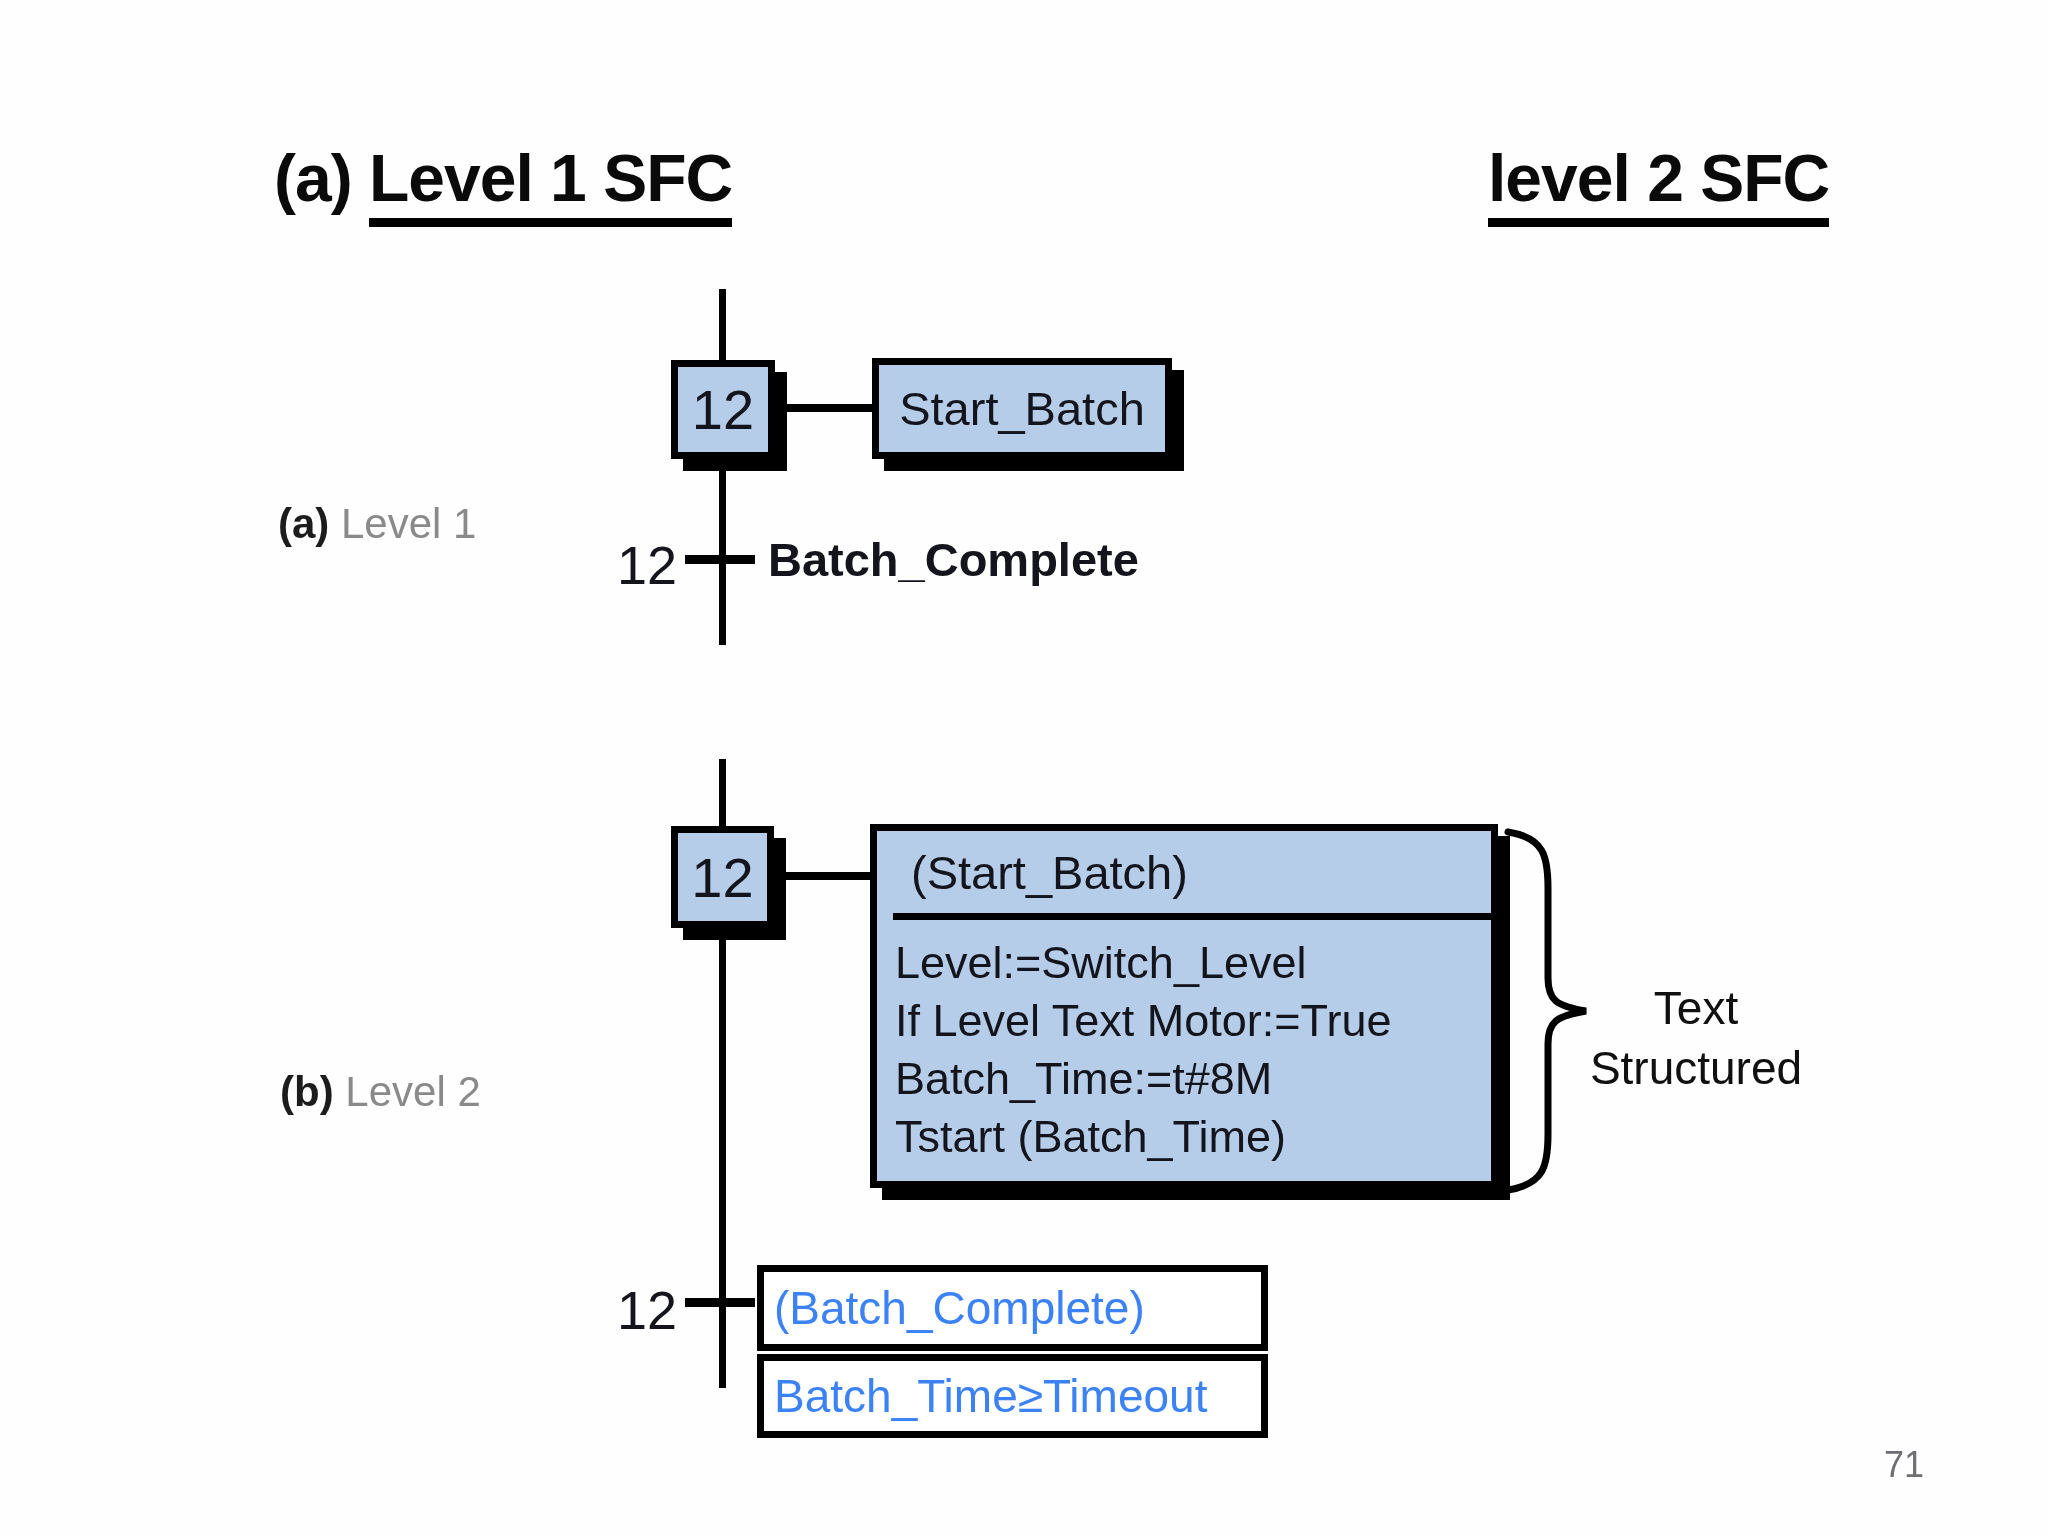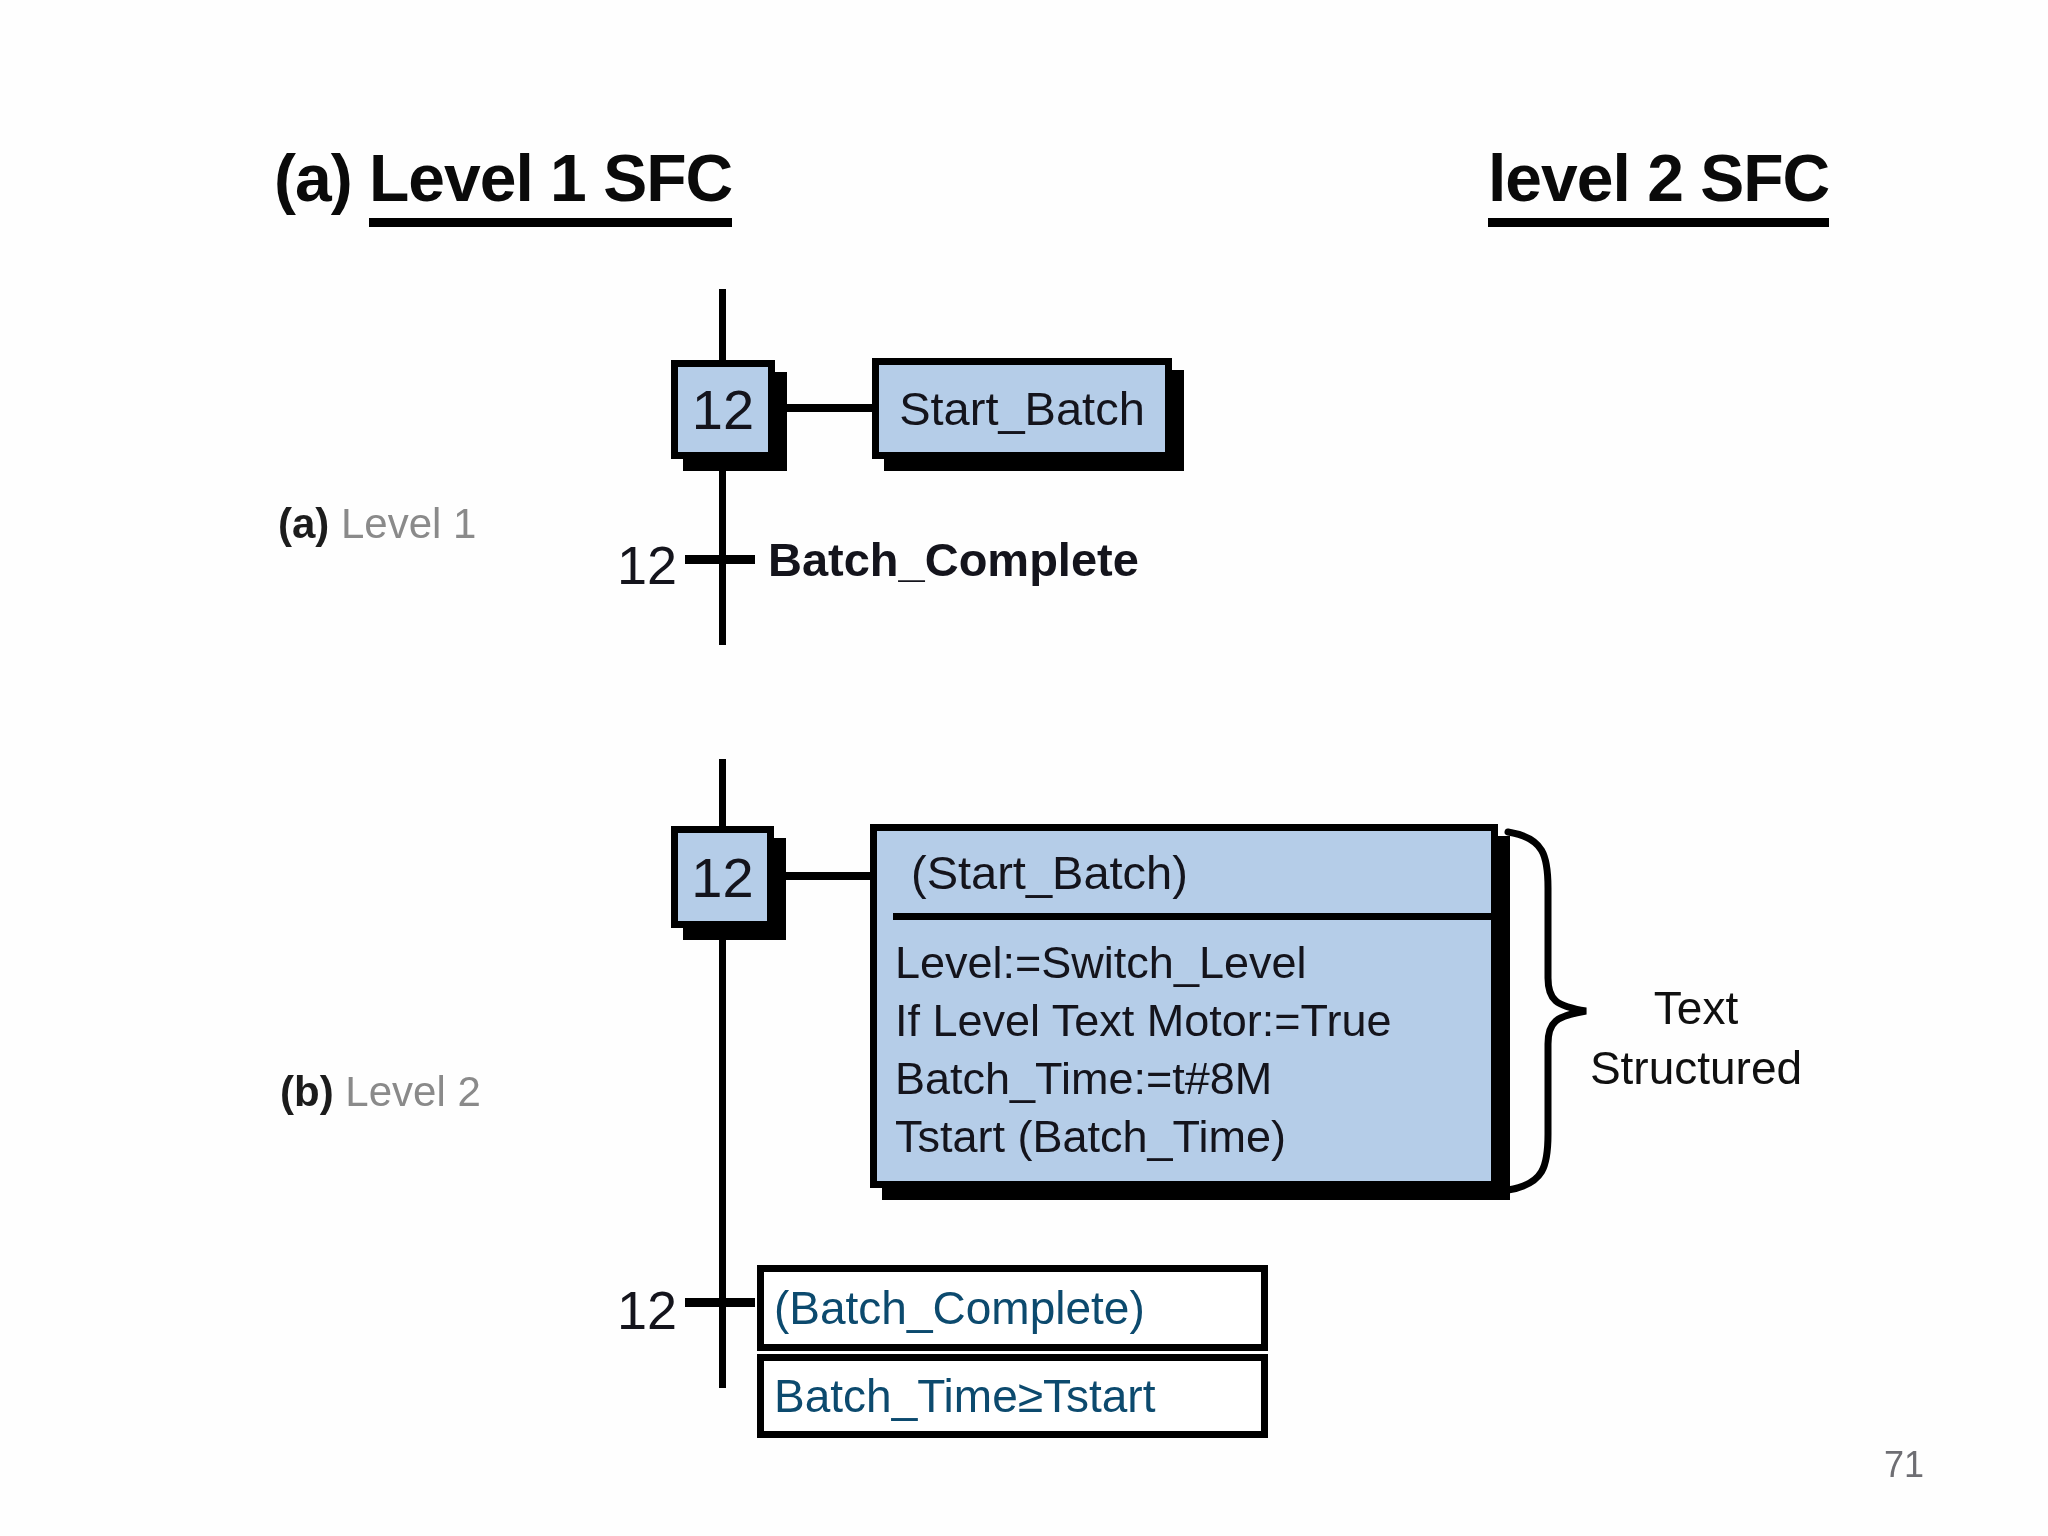--- a/index.html
+++ b/index.html
@@ -49,21 +49,21 @@
   }
   .trans-cond{
     font-size:47px;color:#14141c;white-space:nowrap;font-weight:bold;
   }
   .caption{font-size:42px;white-space:nowrap;}
   .caption .cap-prefix{font-weight:bold;color:#1c1c1c;}
   .caption .cap-text{color:var(--label-gray,#8a8a8a);}
   .white-box{
     background:#fff;border:7px solid #000;
     display:flex;align-items:center;padding-left:10px;
-    font-size:46px;color:#0c4a6e;white-space:nowrap;
+    font-size:46px;color:#3b82f6;white-space:nowrap;
   }
   .annotation{
     font-size:46px;color:#101010;text-align:center;line-height:60px;white-space:nowrap;
   }
   .page-number{font-size:36px;color:var(--page-gray,#6e6e73);}
 </style>
 </head>
 <body>
 
 <div class="abs slide-title" style="left:238px;top:140px;">
@@ -122,16 +122,16 @@
 <div class="abs caption" style="left:280px;top:1068px;">
   <span class="cap-prefix">(b)</span><span class="cap-text"> Level 2</span>
 </div>
 
 <div class="abs trans-num" style="left:580px;top:1279px;width:97px;">12</div>
 
 <div class="abs white-box" style="left:757px;top:1265px;width:487px;height:72px;">
   <span>(Batch_Complete)</span>
 </div>
 <div class="abs white-box" style="left:757px;top:1354px;width:487px;height:70px;">
-  <span>Batch_Time≥Tstart</span>
+  <span>Batch_Time≥Timeout</span>
 </div>
 
 <div class="abs page-number" style="left:1884px;top:1444px;">71</div>
 
 </body></html>

